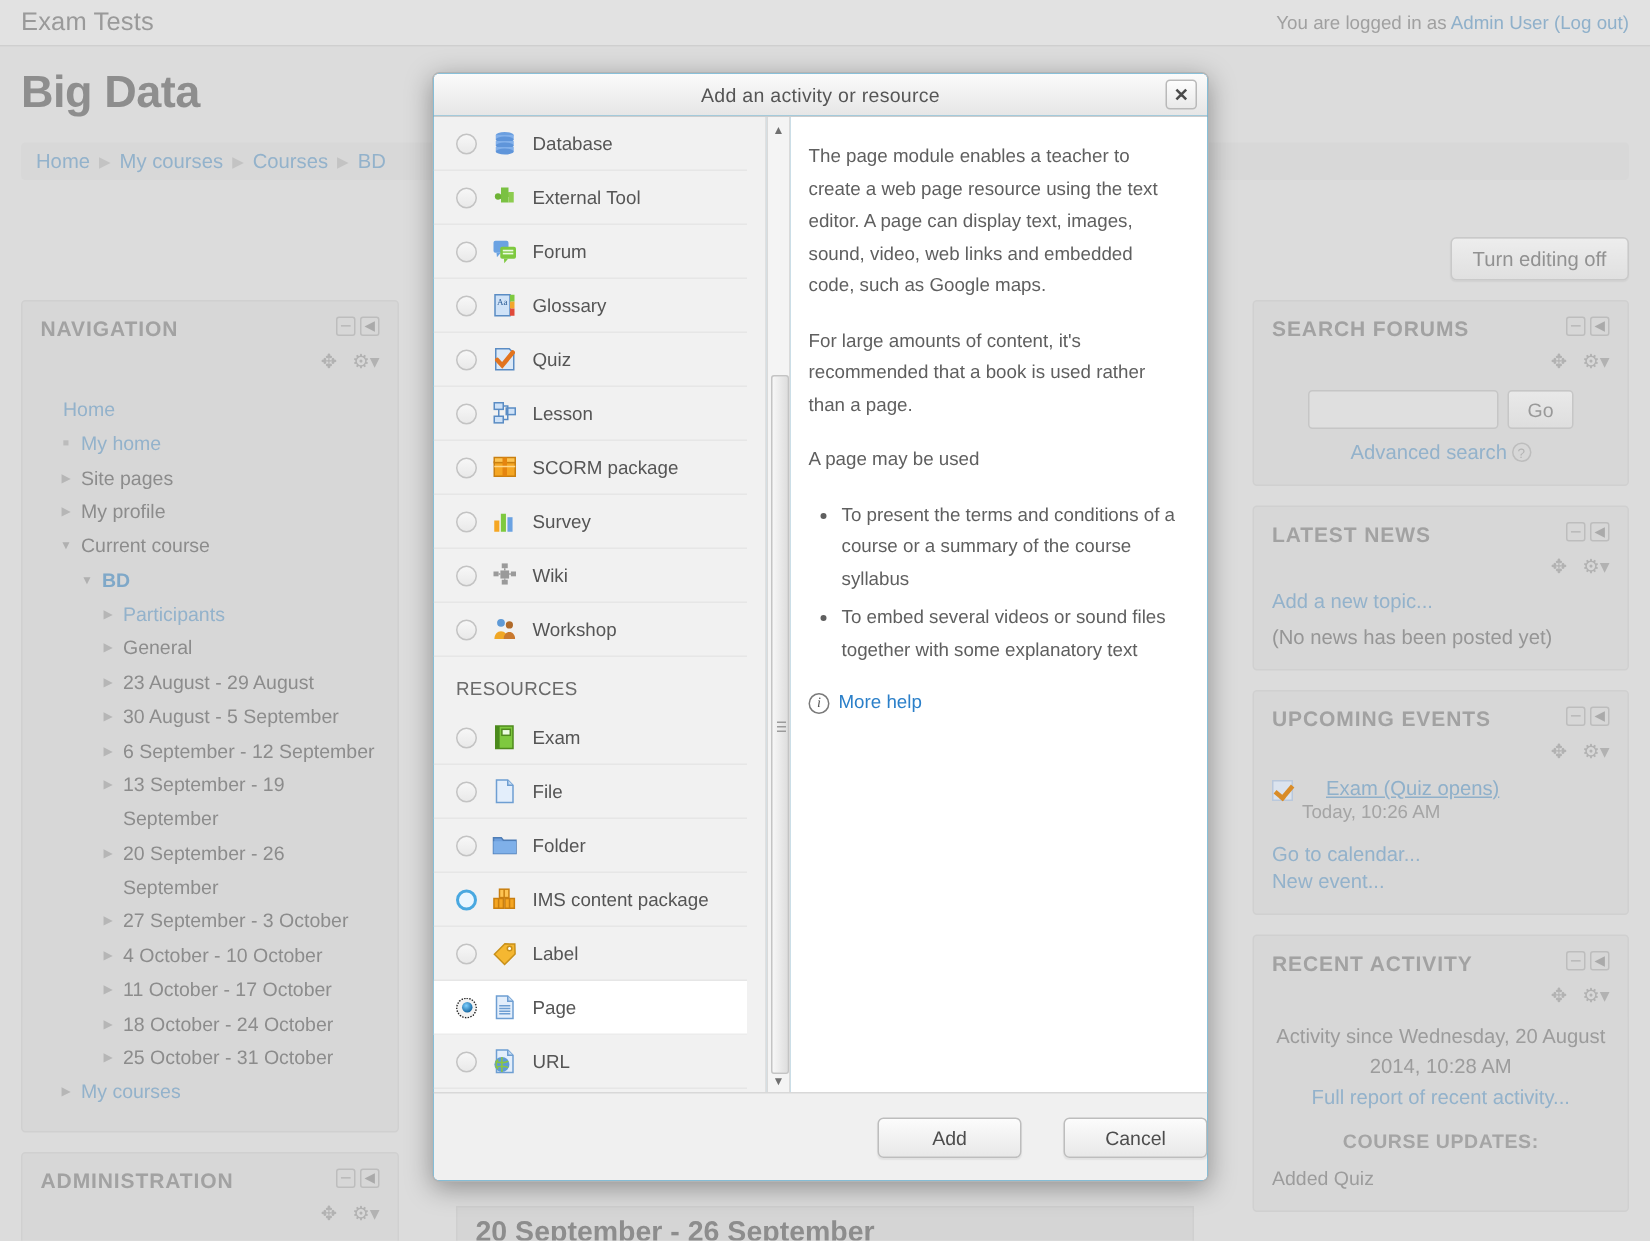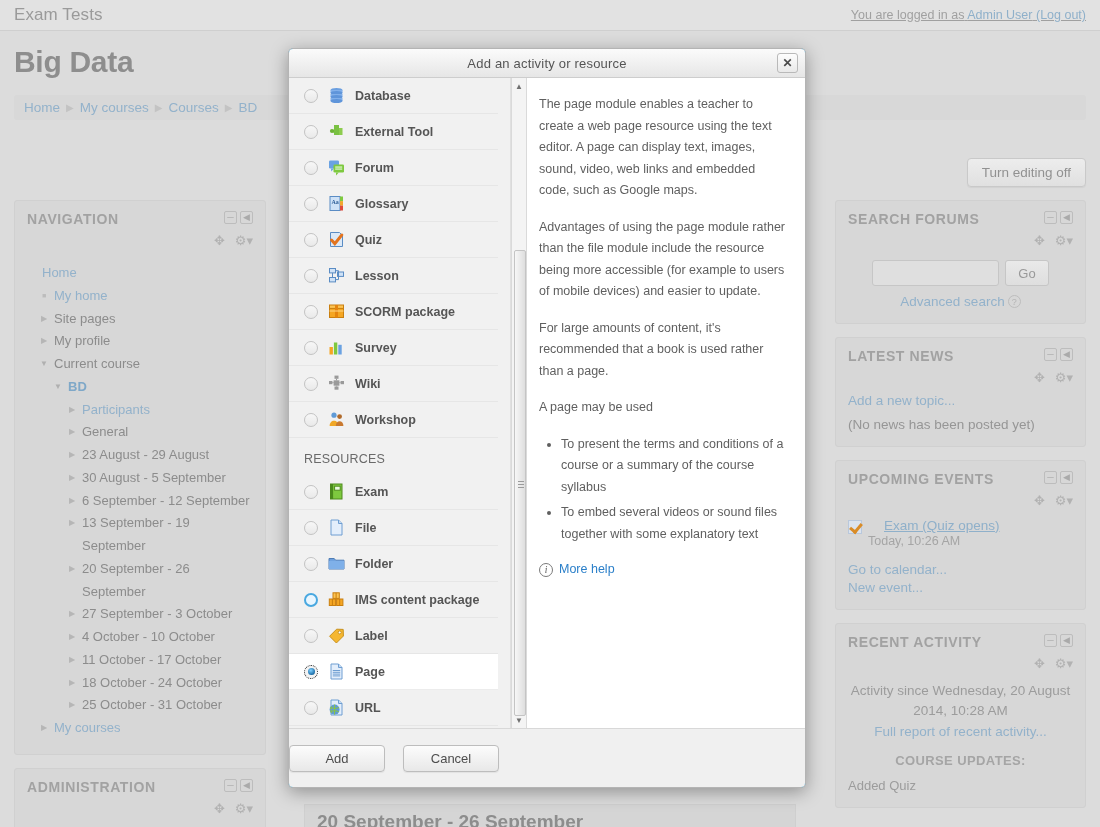--- a/index.html
+++ b/index.html
@@ -16,21 +16,21 @@
   
   #page-backdrop { position:absolute; inset:0; }
 
   
   .topbar {
     height:31px; background:#e2e2e2; border-bottom:1px solid #cfcfcf;
     display:flex; align-items:center; justify-content:space-between;
     padding:0 14px;
   }
   .site-name { font-size:17px; color:#9a9a9a; letter-spacing:.1px;}
-  .login-info { font-size:12.5px; color:#a0a0a0;text-decoration:underline; }
+  .login-info { font-size:12.5px; color:#a0a0a0; }
   .login-info a { color:#8fb0ca; text-decoration:none; }
 
   .page-body { position:relative; height:796px; background:#dcdcdc; }
 
   .course-title {
     font-size:30px; font-weight:bold; color:#8e8e8e;
     margin:14px 0 0 14px; letter-spacing:-.3px;
   }
 
   .breadcrumb {
@@ -168,21 +168,20 @@
 
   .opt-col {
     width:222px; background:#f1f1f1; overflow:hidden; position:relative;
     border-right:1px solid #e0e0e0;
   }
   .opt-list { padding:0; }
   .opt {
     display:flex; align-items:center; gap:9px; height:36px;
     padding:0 0 0 15px; border-bottom:1px solid #e6e6e6;
     margin:0 12px 0 0;
-    font-weight:bold;
   }
   .opt.selected { background:#ffffff; border-bottom-color:#ececec; }
   .opt-label { font-size:12.5px; color:#555; }
   .radio {
     width:14px; height:14px; border-radius:50%;
     border:1px solid #c3c3c3; background:linear-gradient(#f7f7f7,#e9e9e9);
     flex:0 0 14px;
   }
   .radio.hover { border:2px solid #49a8e0; background:#e9f6ff; }
   .radio.checked {
@@ -228,21 +227,21 @@
   .more-help { display:flex; align-items:center; gap:6px; }
   .info-i {
     width:14px; height:14px; border:1px solid #7a7a7a; border-radius:50%;
     font-size:9.5px; line-height:13px; text-align:center; color:#555;
     font-style:italic; font-family:"Liberation Serif", serif;
   }
   .more-help a { color:#2a7fc9; text-decoration:none; font-size:12.5px; }
 
   .modal-foot {
     height:59px; background:#f0f0f0; border-top:1px solid #d8d8d8;
-    display:flex; align-items:center; justify-content:flex-start; gap:18px;
+    display:flex; align-items:center; justify-content:flex-end; gap:28px;
   }
   .mbtn {
     min-width:96px; height:27px; border:1px solid #bdbdbd; border-radius:4px;
     background:linear-gradient(#fcfcfc,#e8e8e8); color:#4d4d4d; font-size:13px;
     display:flex; align-items:center; justify-content:center;
     box-shadow:0 1px 1px rgba(0,0,0,.06);
   }
 </style>
 </head>
 <body>
@@ -672,21 +671,20 @@
             <i></i>
             <i></i>
             <i></i>
           </div>
       </div>
       <div class="vs-arrow down">▼</div>
     </div>
 
     <div class="help-col" id="help-col">
         <p>The page module enables a teacher to create a web page resource using the text editor. A page can display text, images, sound, video, web links and embedded code, such as Google maps.</p>
-        <p>Advantages of using the page module rather than the file module include the resource being more accessible (for example to users of mobile devices) and easier to update.</p>
         <p>For large amounts of content, it's recommended that a book is used rather than a page.</p>
         <p>A page may be used</p>
         <ul>
           <li>To present the terms and conditions of a course or a summary of the course syllabus</li>
           <li>To embed several videos or sound files together with some explanatory text</li>
         </ul>
         <div class="more-help">
           <span class="info-i">i</span>
           <a href="#">More help</a>
         </div>

